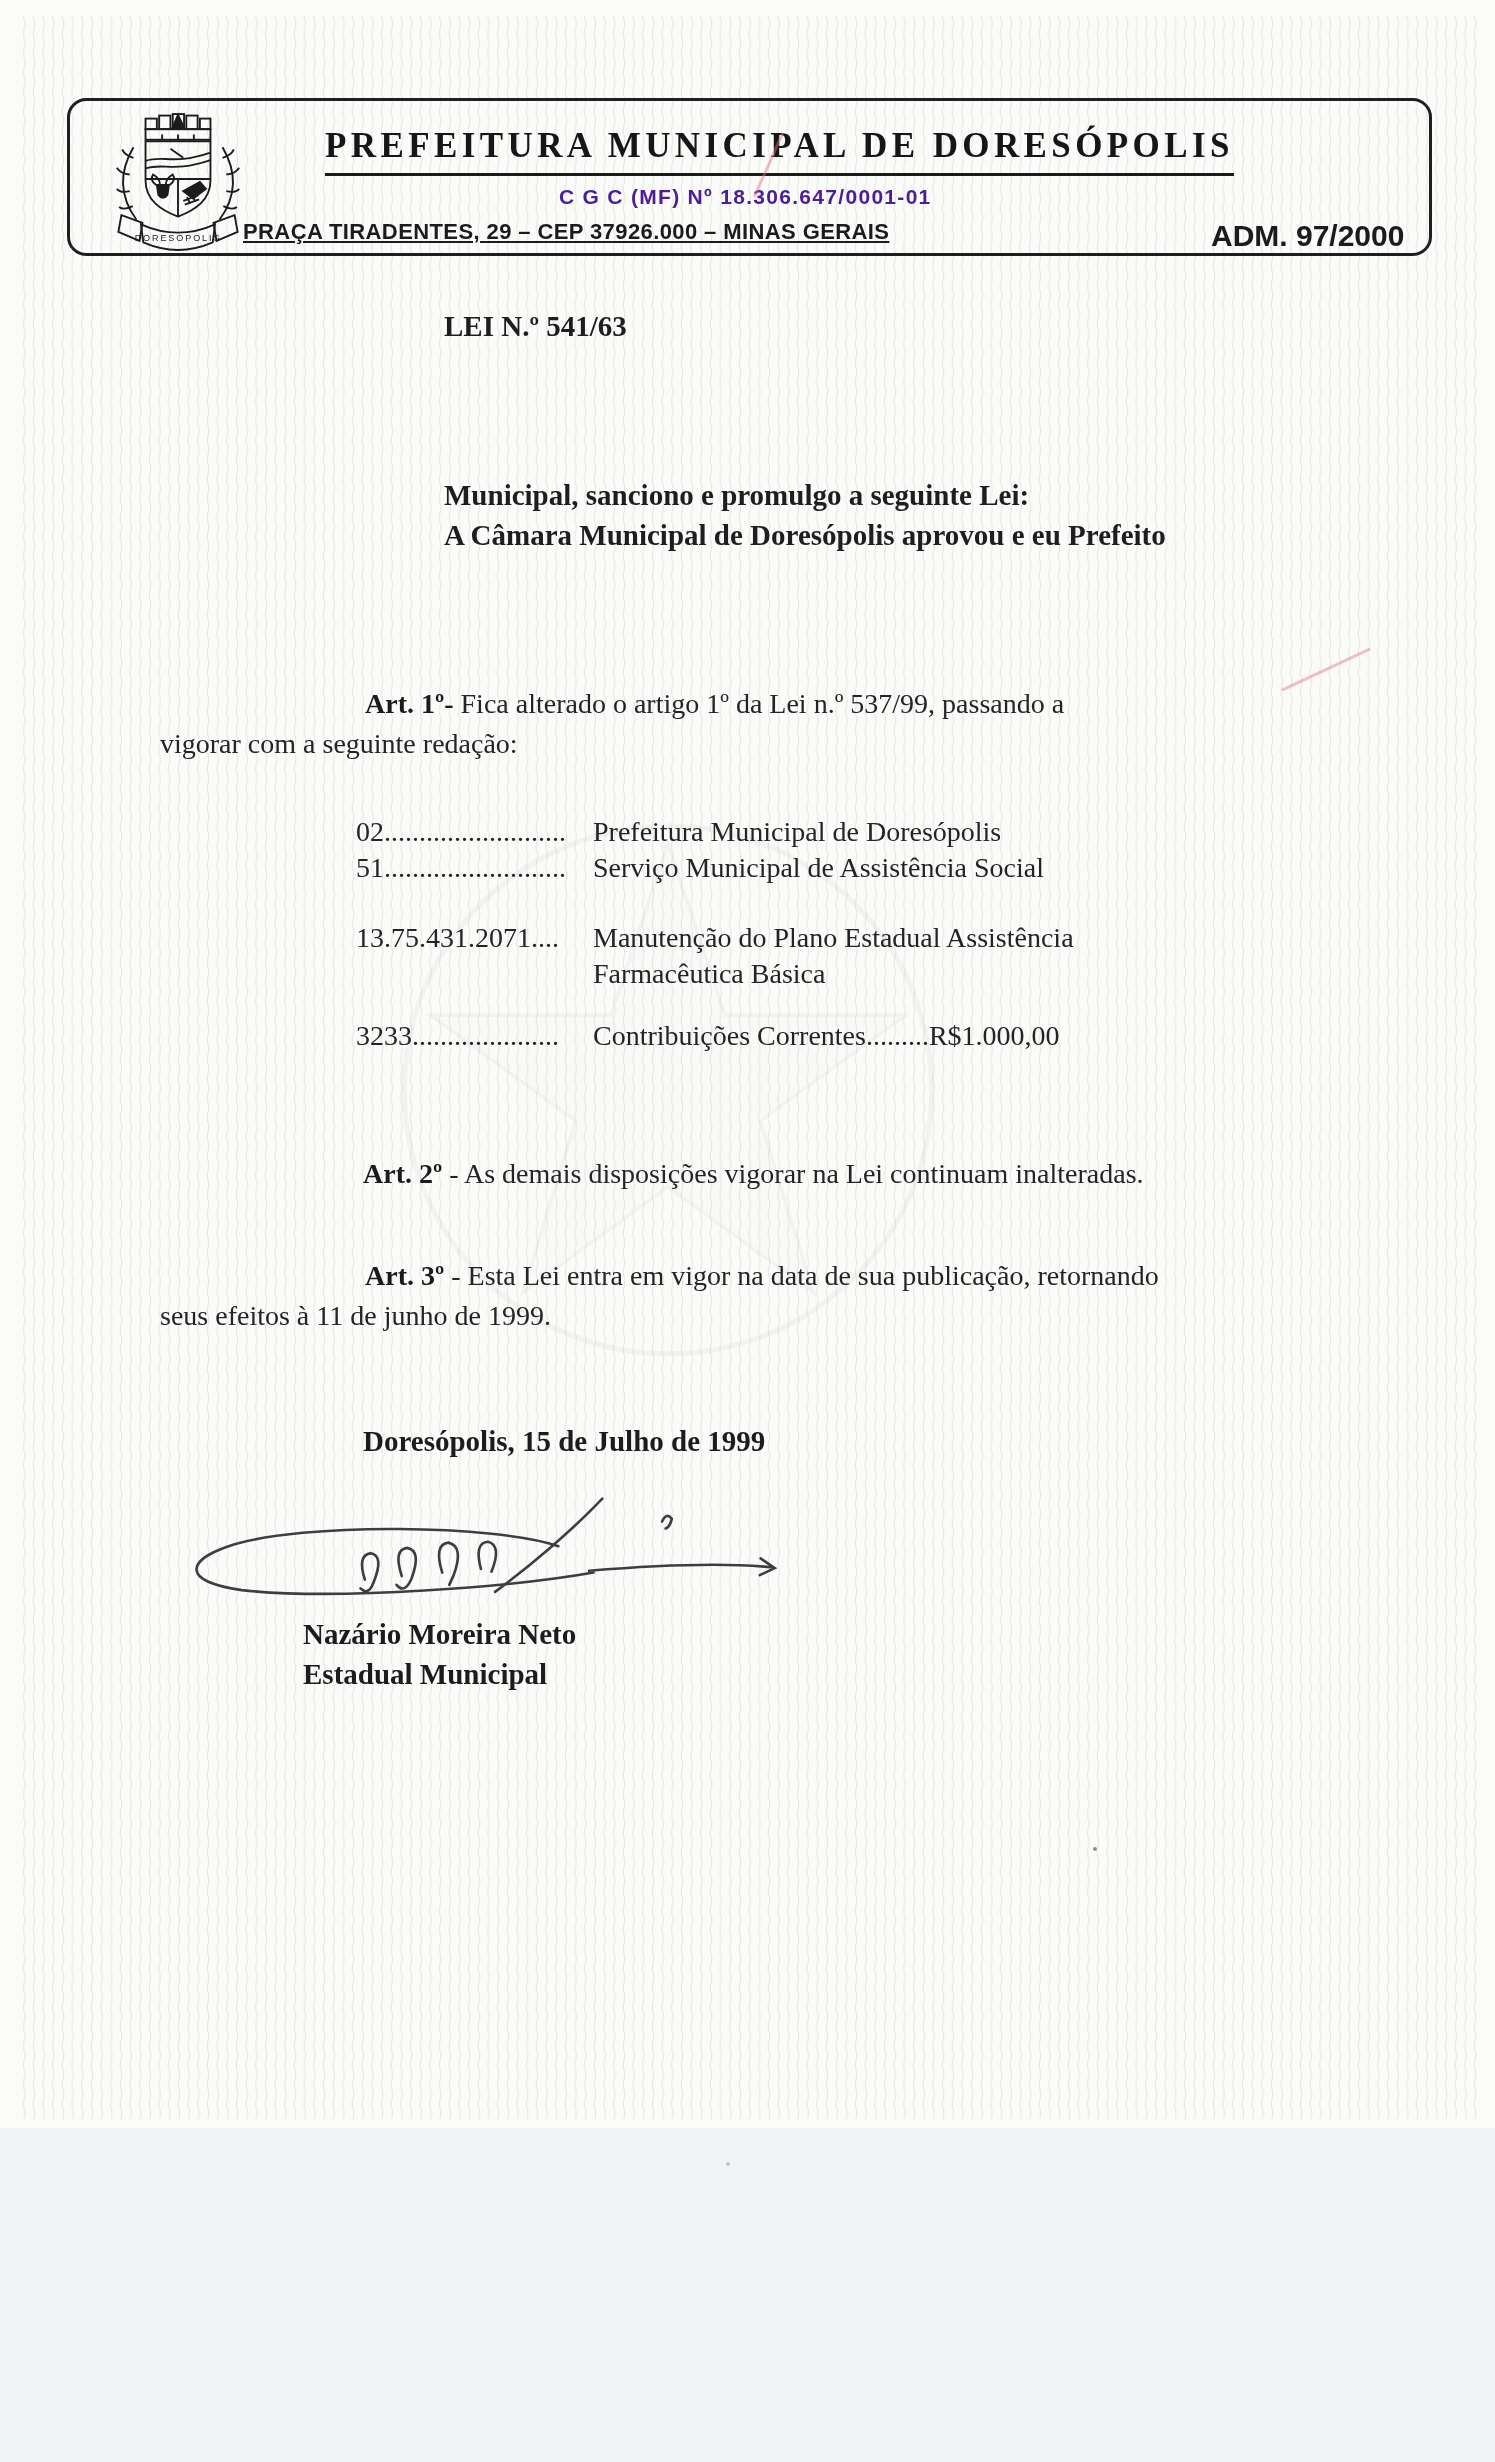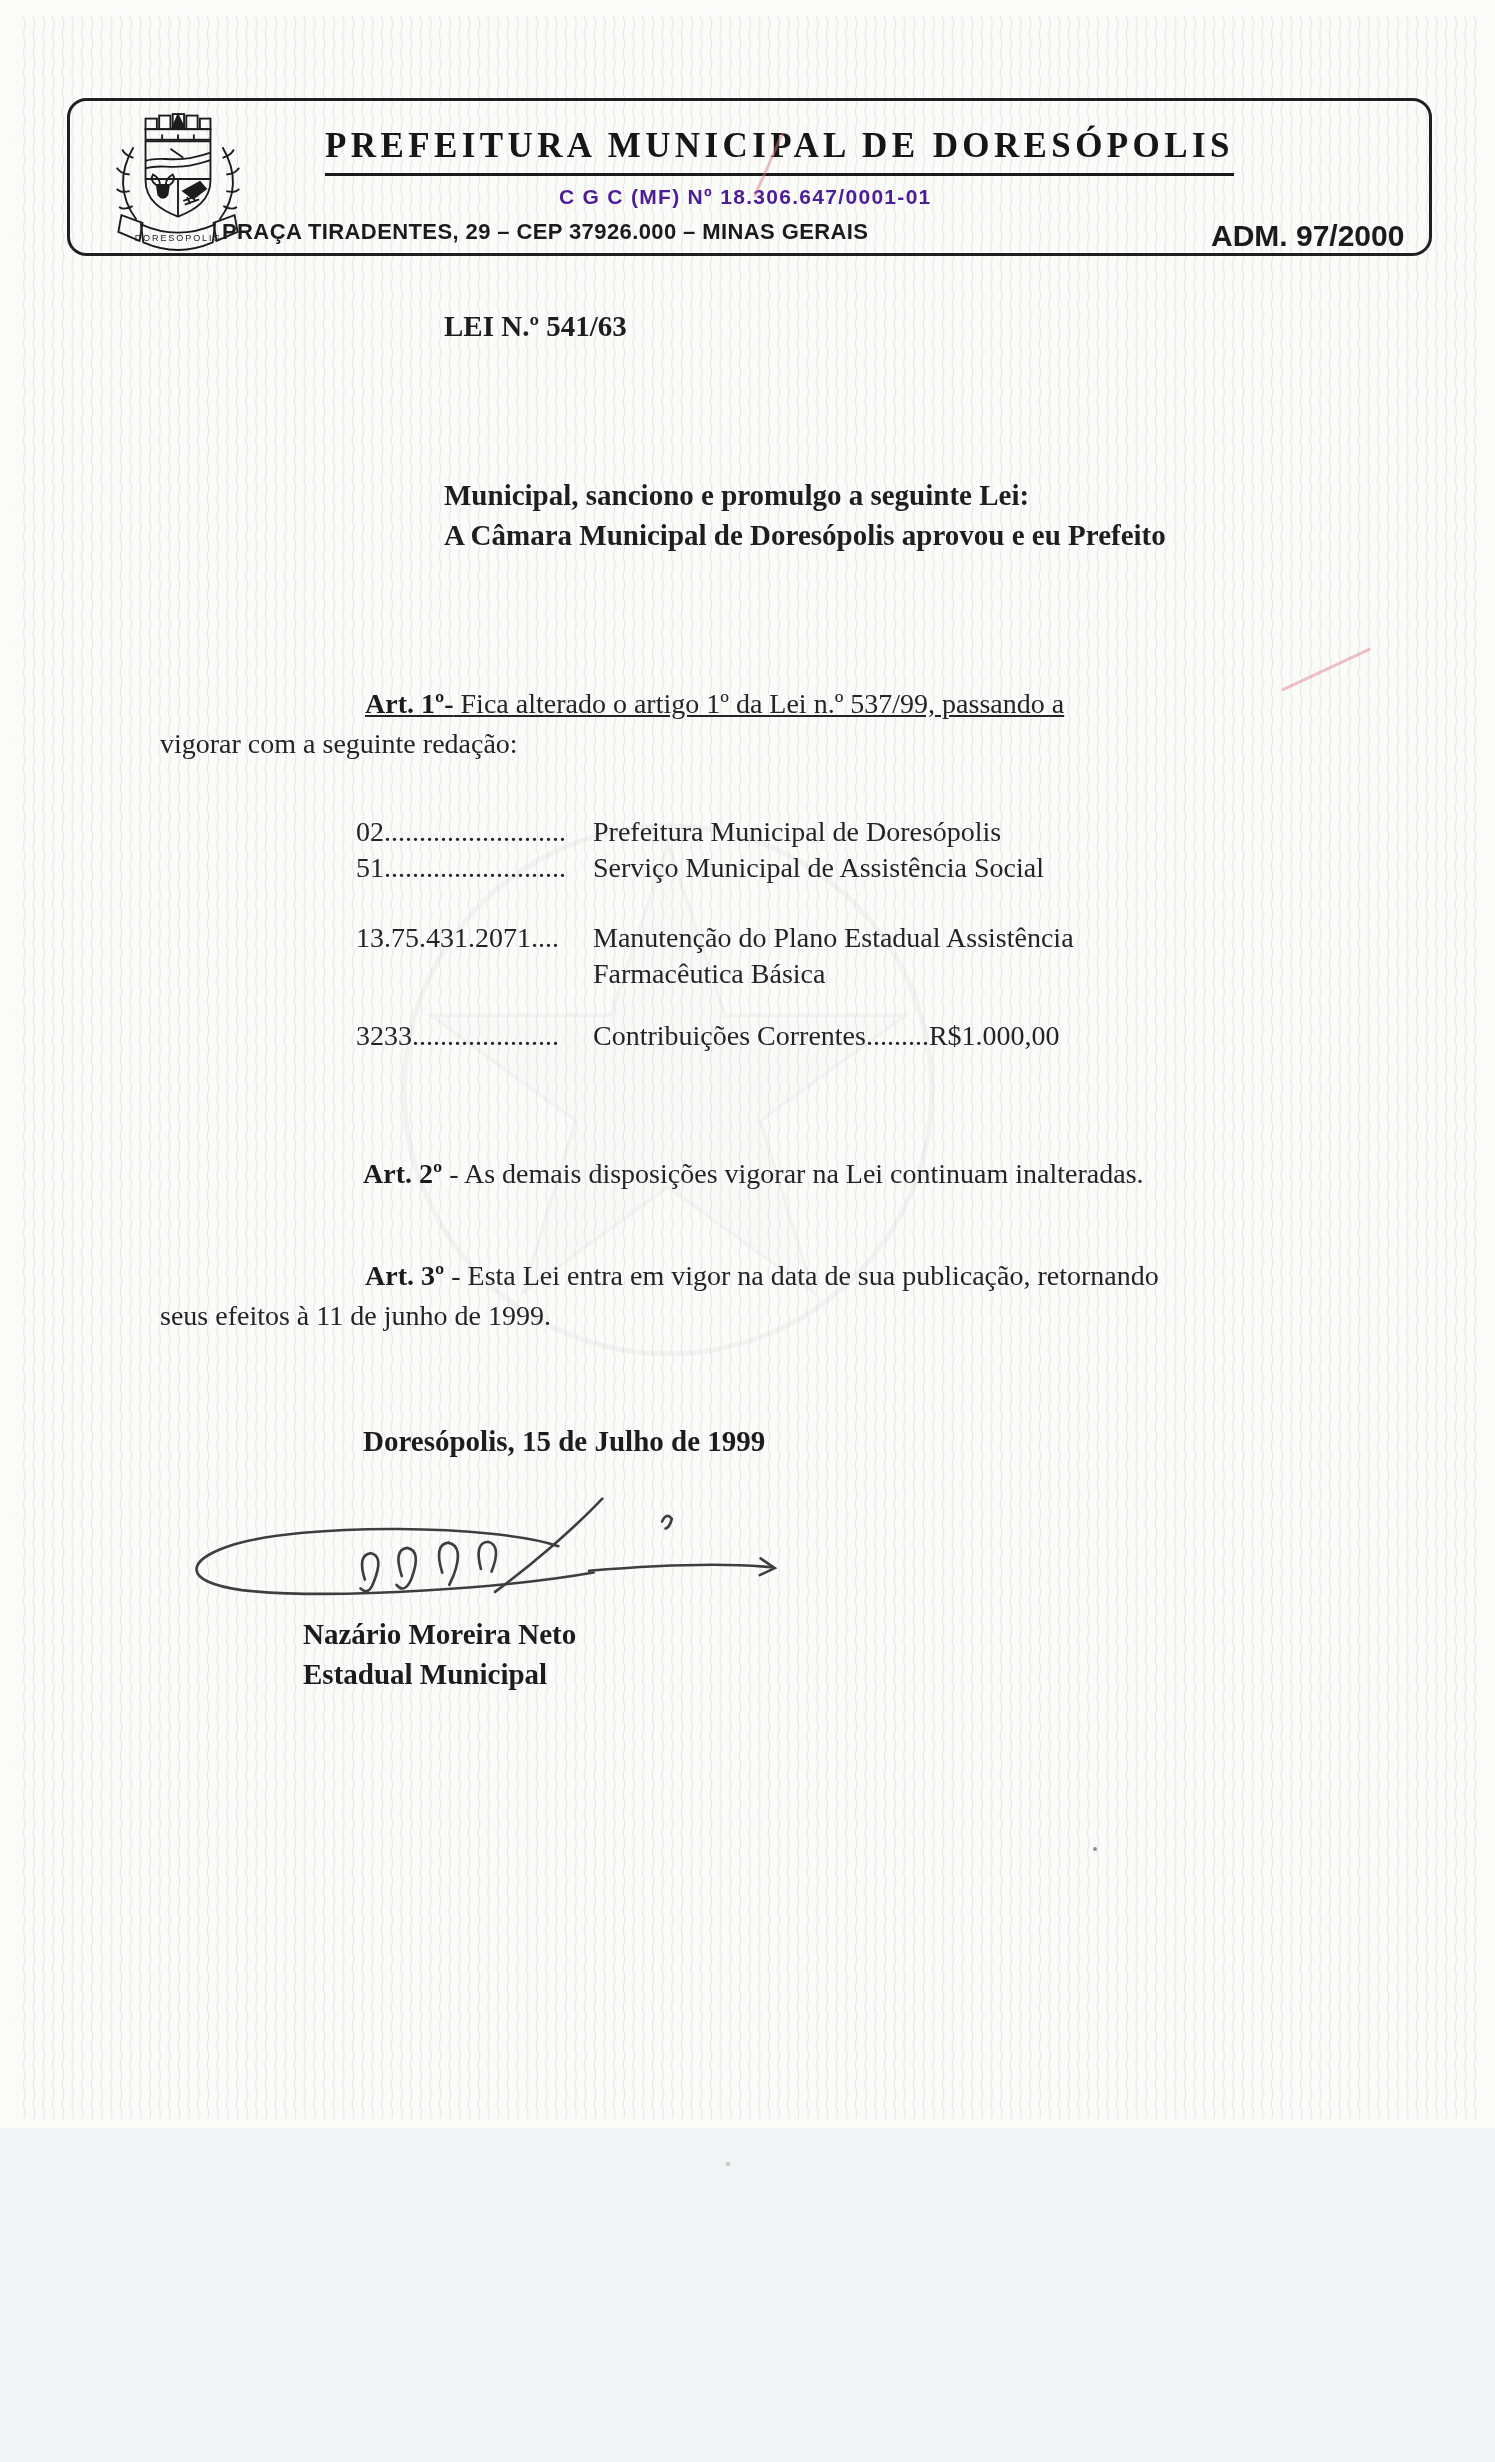--- a/index.html
+++ b/index.html
@@ -28,37 +28,37 @@
     font-family:"Liberation Serif","DejaVu Serif",serif;
     font-weight:700;font-size:35px;letter-spacing:4.4px;color:#161616;
     border-bottom:3.5px solid #1a1a1a;padding-bottom:7px;white-space:nowrap;
   }
   .hdr-cgc{
     position:absolute;left:489px;top:84px;
     font-family:"Liberation Sans","DejaVu Sans",sans-serif;
     font-weight:700;font-size:21px;letter-spacing:1.3px;color:#4c1d95;white-space:nowrap;
   }
   .hdr-address{
-    position:absolute;left:152px;top:118px;
+    position:absolute;left:173px;top:118px;
     font-family:"Liberation Sans","DejaVu Sans",sans-serif;
-    font-weight:700;font-size:22px;letter-spacing:0.4px;color:#1b1b1b;white-space:nowrap;
+    font-weight:700;font-size:22px;letter-spacing:0.4px;color:#1b1b1b;white-space:nowrap;text-decoration:underline;
   }
   .hdr-adm{
     position:absolute;right:24.6px;top:118px;
     font-family:"Liberation Sans","DejaVu Sans",sans-serif;
     font-weight:700;font-size:30px;color:#1b1b1b;white-space:nowrap;
   }
 
   
   .law-number{position:absolute;left:444px;top:310px;font-weight:700;font-size:29px;color:#1e1e1e;}
   .preamble{position:absolute;left:444px;top:475px;font-weight:700;font-size:29px;line-height:40px;color:#1e1e1e;}
   .para{position:absolute;font-size:28px;line-height:40px;white-space:nowrap;color:#242424;}
   .para b{font-weight:700;color:#1b1b1b;}
   .art1{left:160px;top:684px;}
-  .art1 .l1{padding-left:205px;text-decoration:underline;}
+  .art1 .l1{padding-left:205px;}
   .art2{left:363px;top:1154px;}
   .art3{left:160px;top:1256px;}
   .art3 .l1{padding-left:205px;}
 
   .budget{position:absolute;left:356px;top:809px;font-size:28px;color:#242424;}
   .b-row{position:absolute;white-space:nowrap;}
   .b-code{display:inline-block;min-width:237px;}
   .b-r1{top:7px;}
   .b-r2{top:43px;}
   .b-r3{top:113px;}

